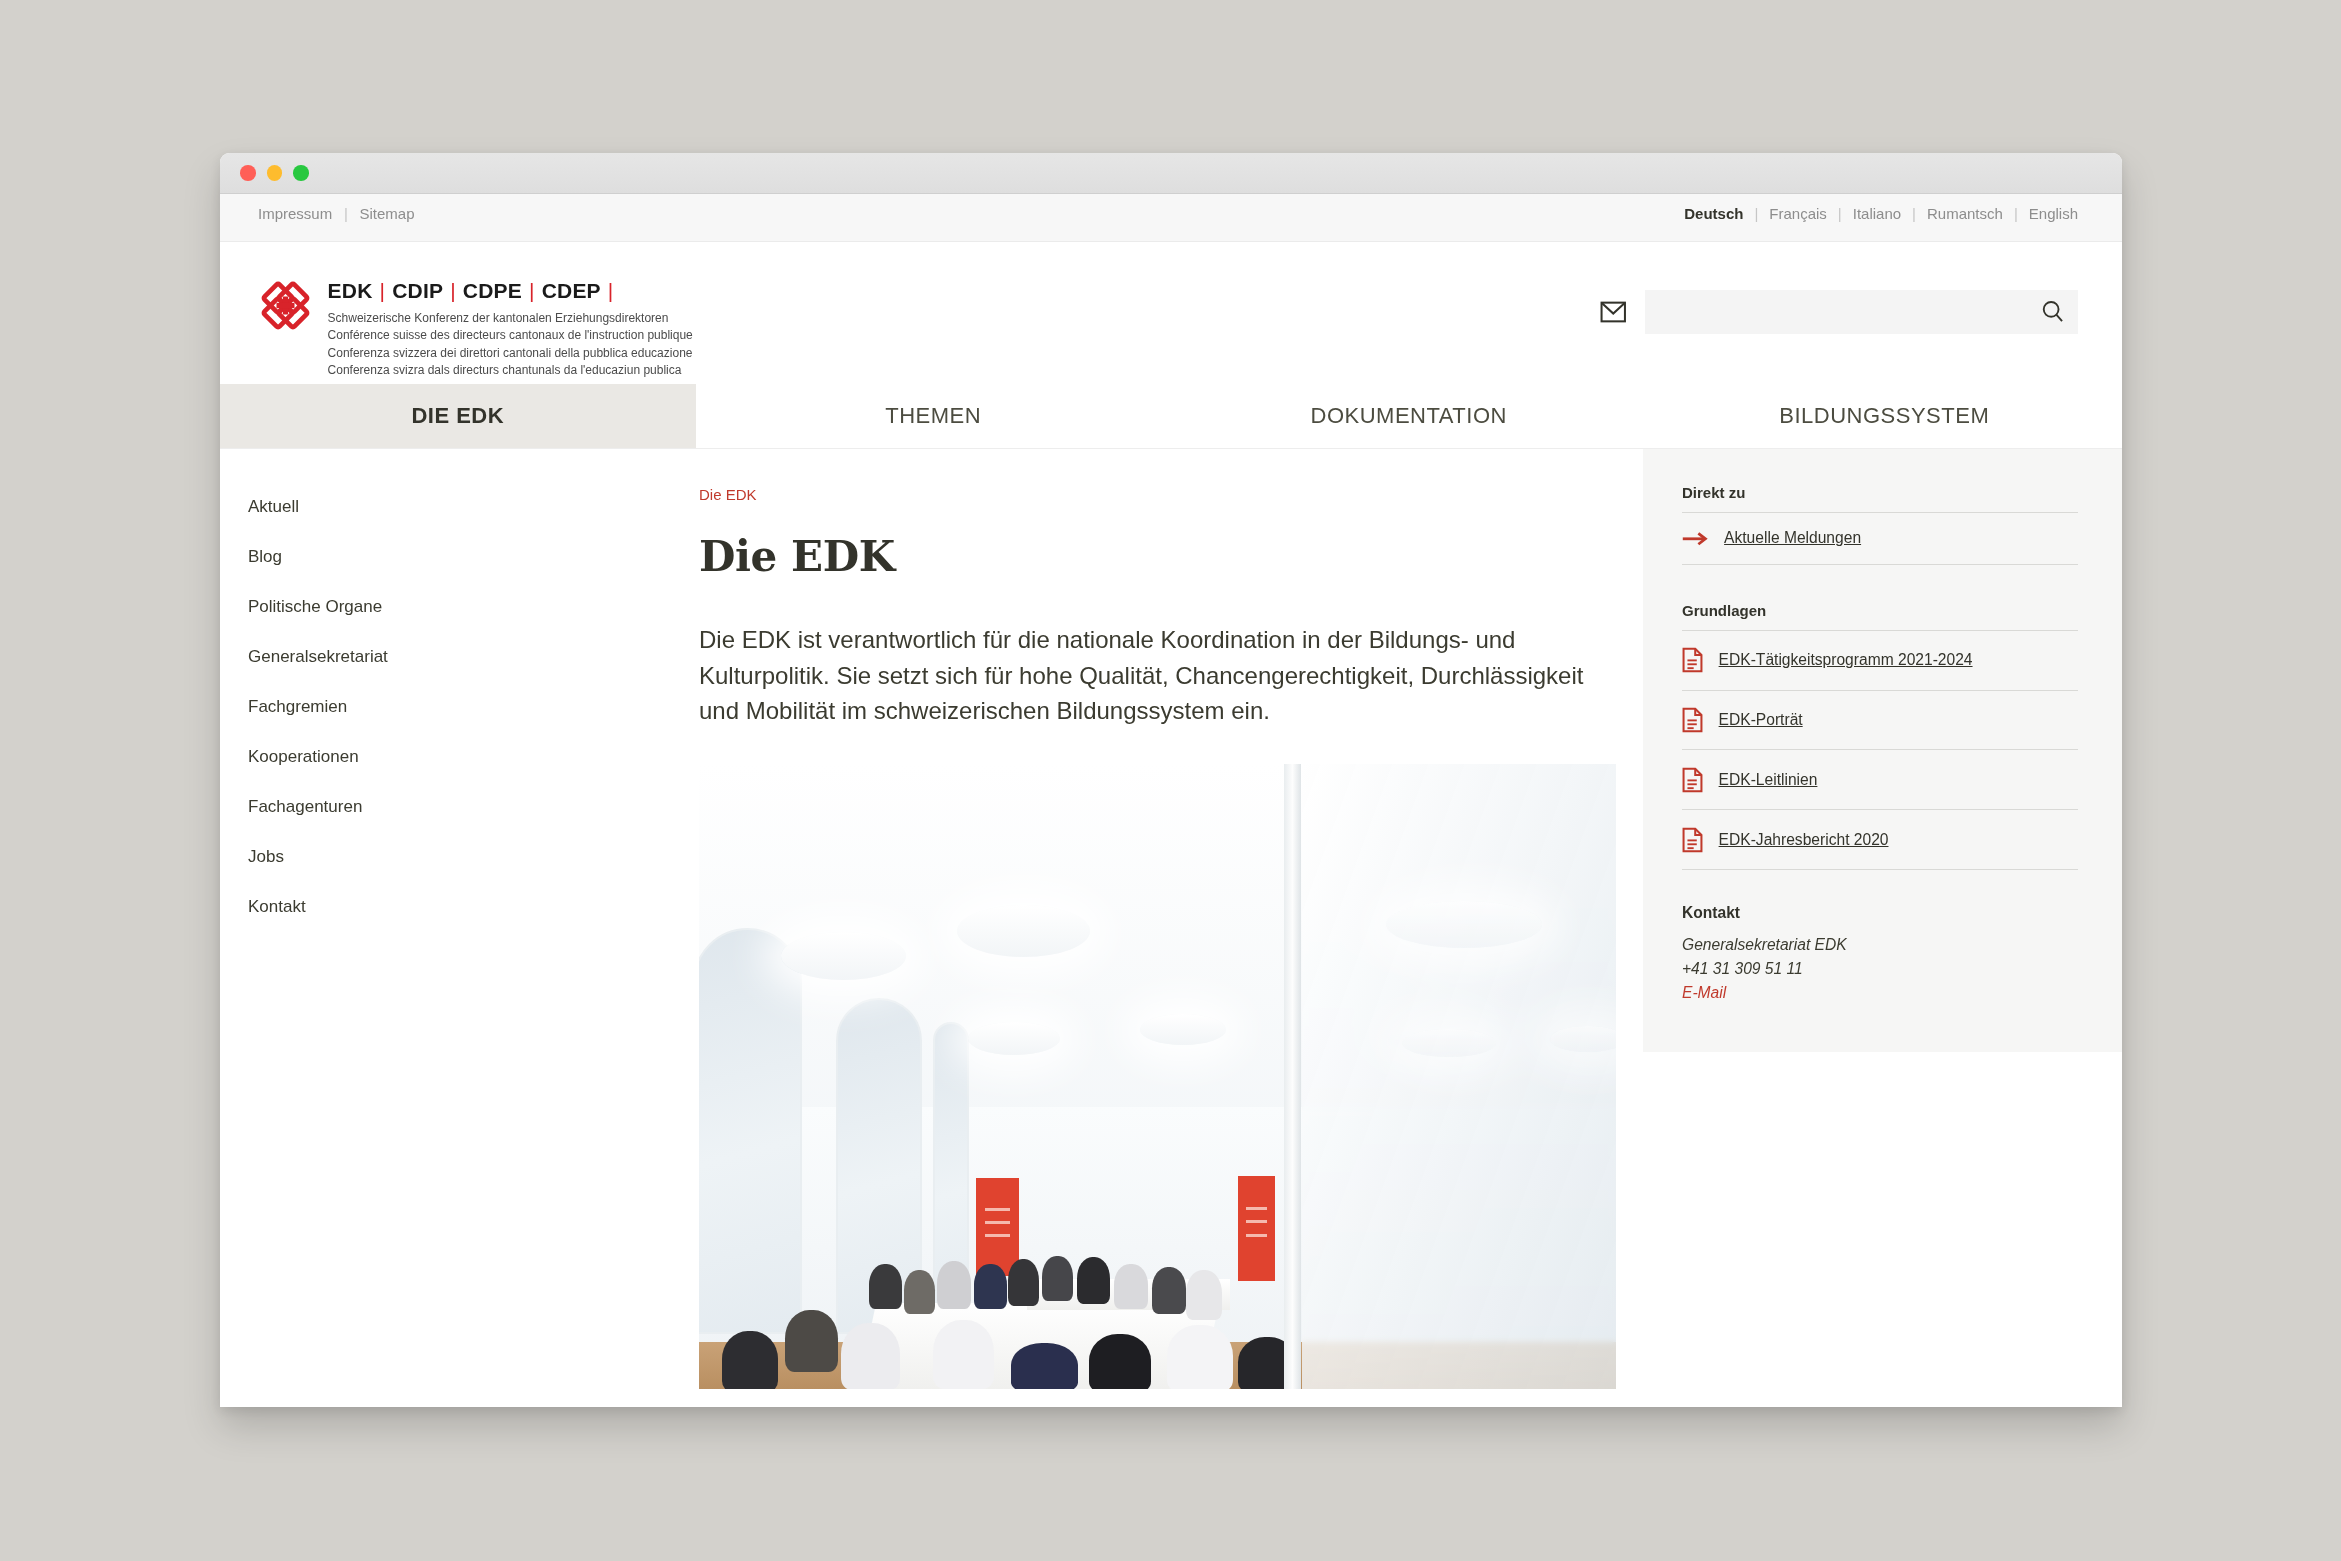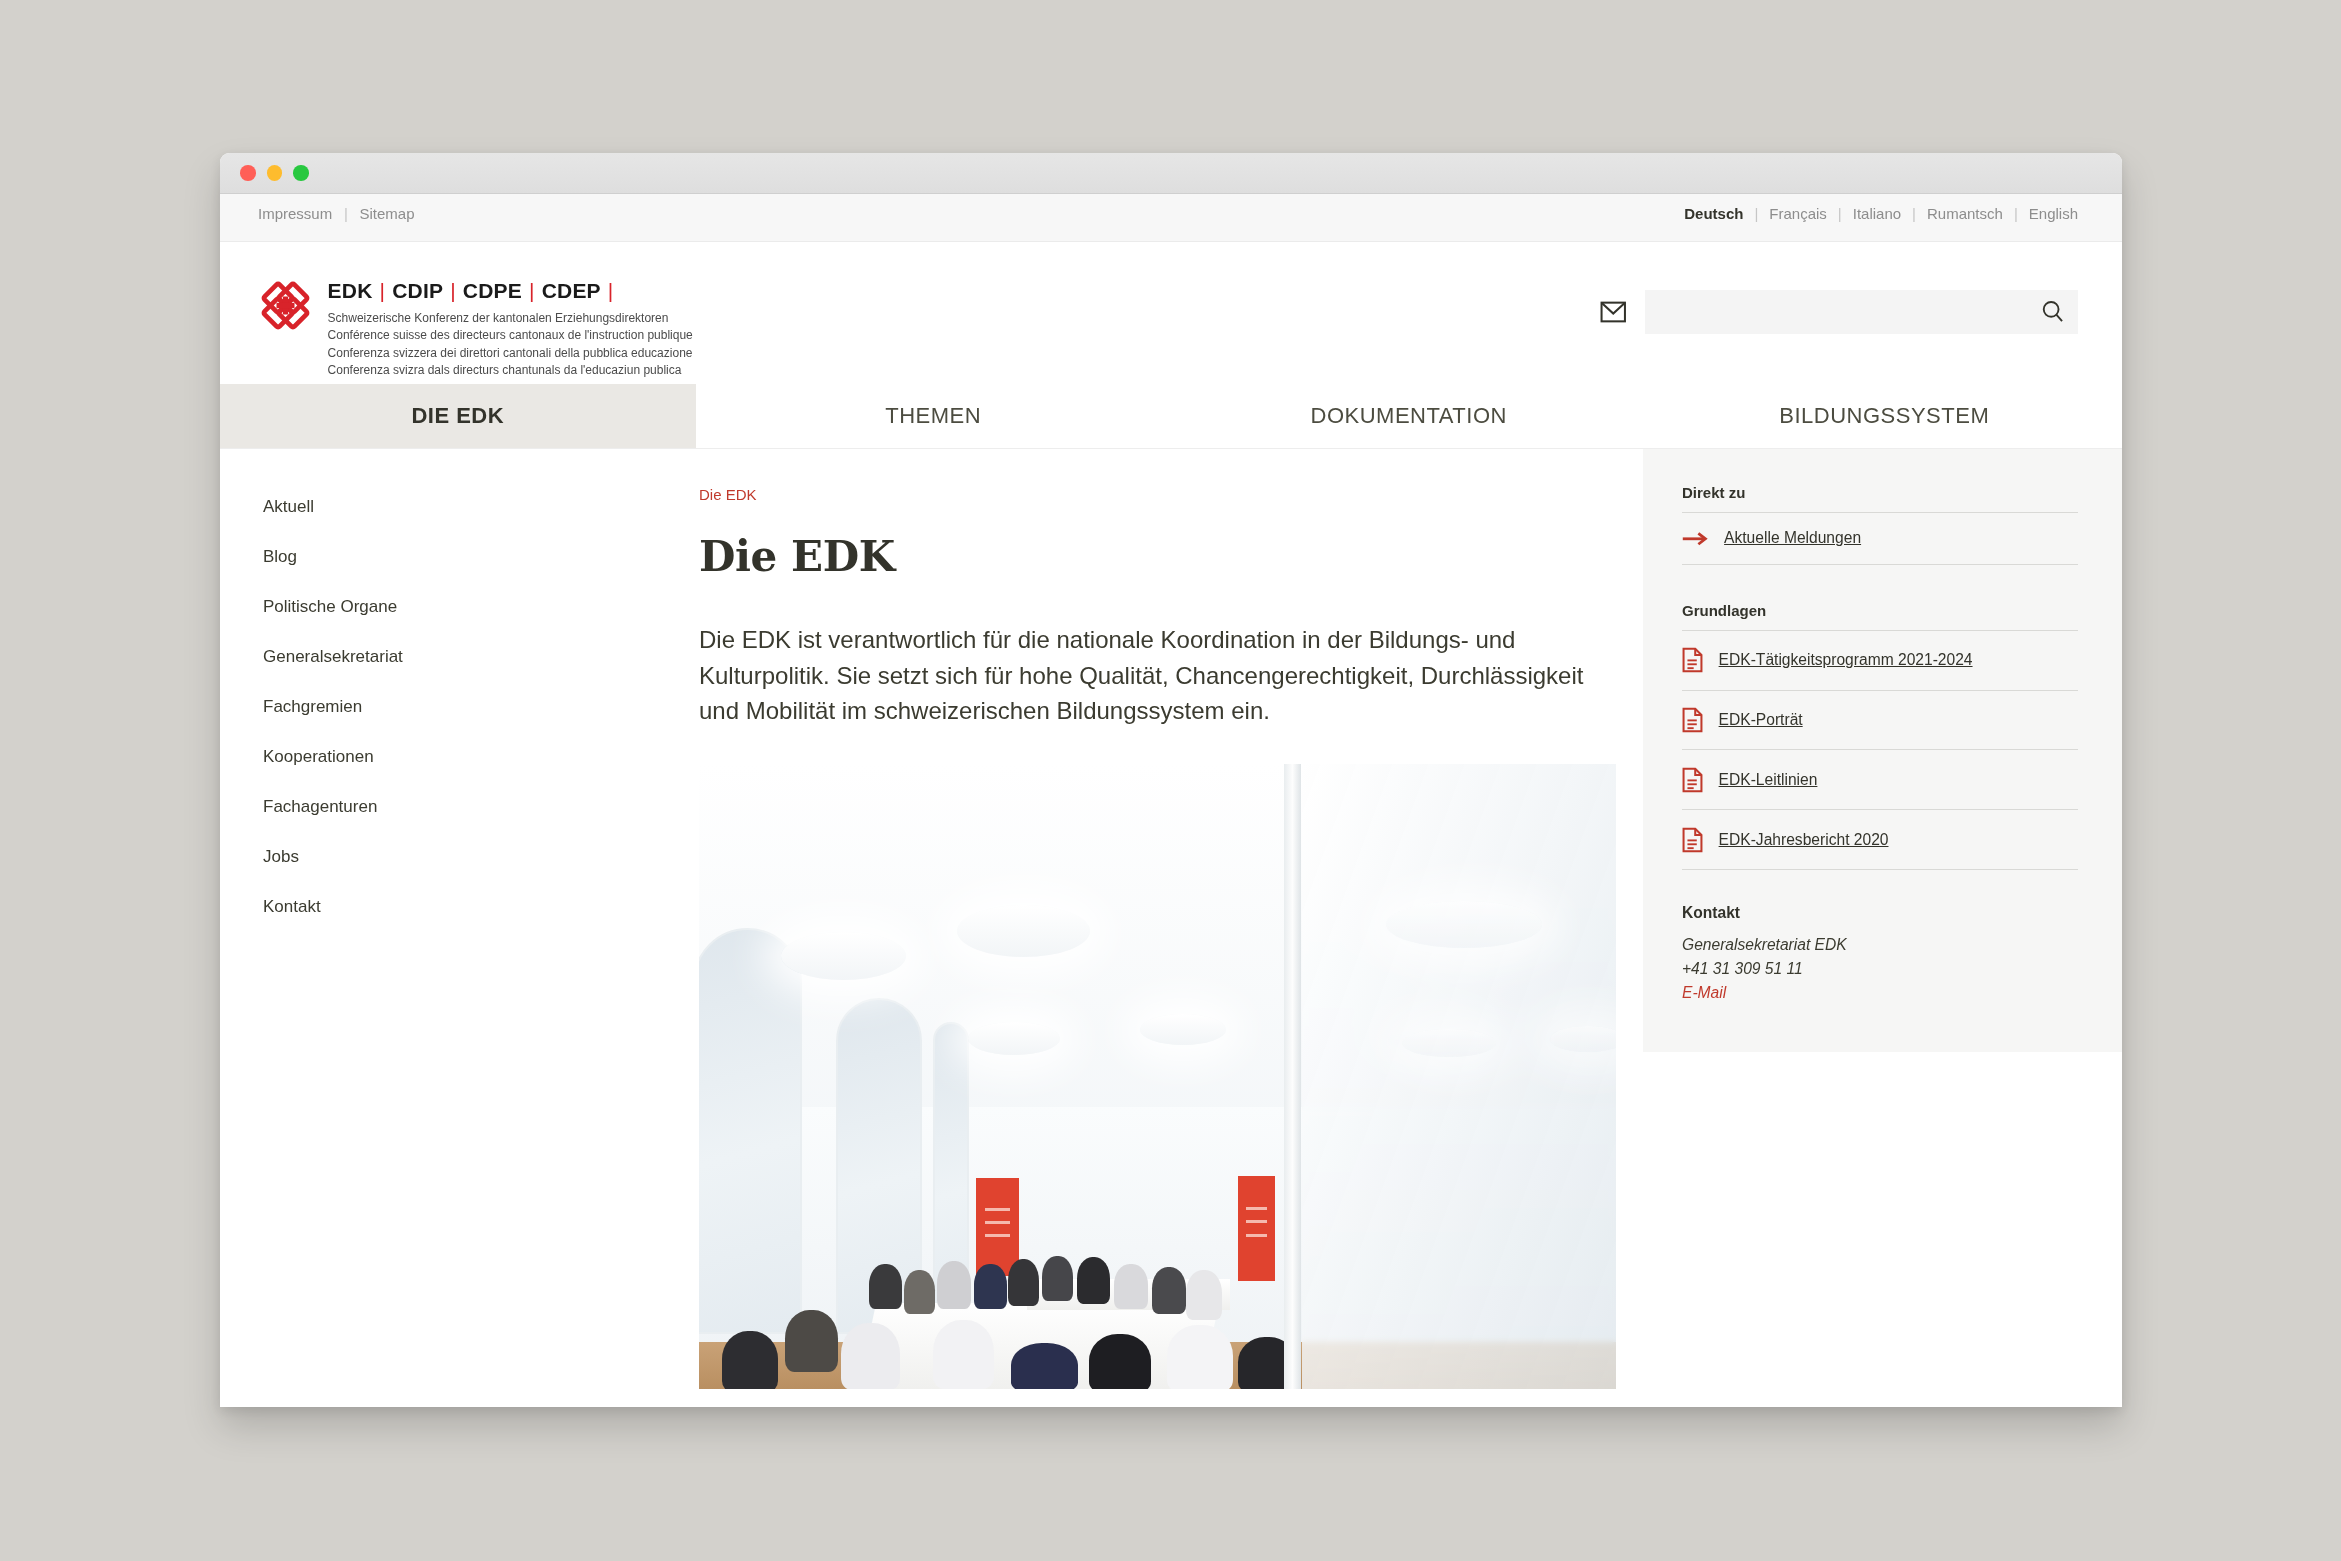--- a/index.html
+++ b/index.html
@@ -136,21 +136,21 @@
   }
   .nav-tab.active {
     background: #eae8e4;
     font-weight: bold;
     color: #33332b;
   }
 
   
   #content-row { display: flex; align-items: stretch; height: calc(100% - 48px - 142px - 65px); }
 
-  #left-sidebar { width: 479px; flex:none; padding: 49px 0 0 43px; }
+  #left-sidebar { width: 479px; flex:none; padding: 49px 0 0 28px; }
   .side-item {
     font-size: 17px;
     color: #3b3b30;
     margin-bottom: 33px;
     line-height: 1;
   }
 
   #main-col { flex: 1; padding: 37px 47px 0 0; min-width: 0; }
   #breadcrumb { font-size: 15px; color: #c0392b; margin-bottom: 29px; }
   #page-title {

